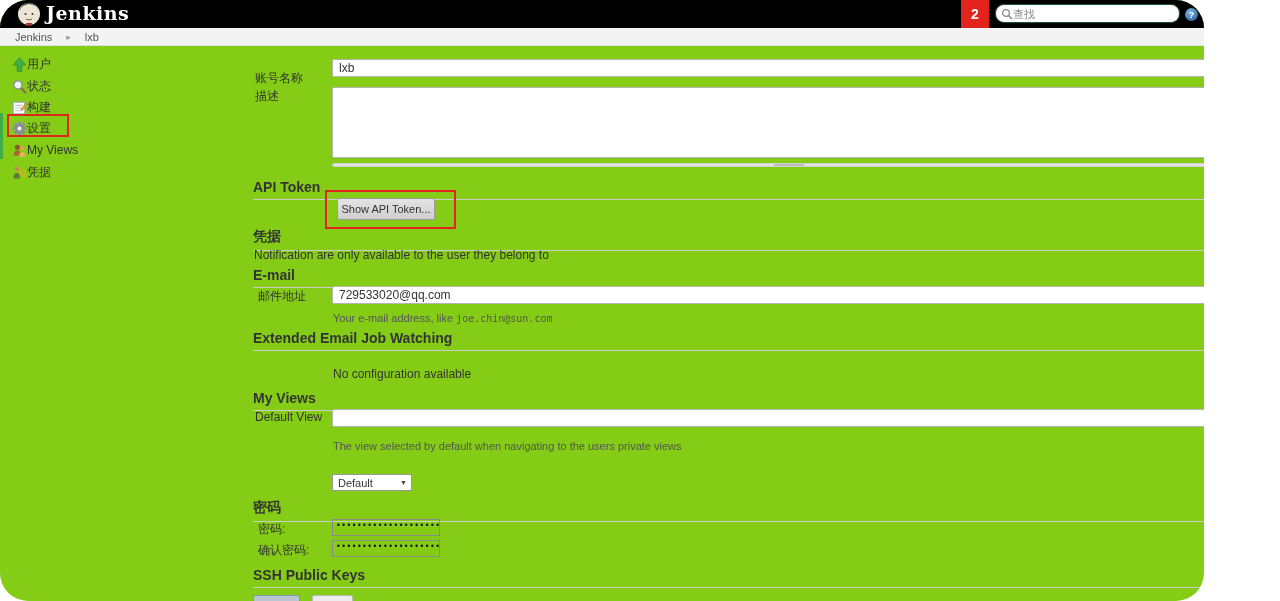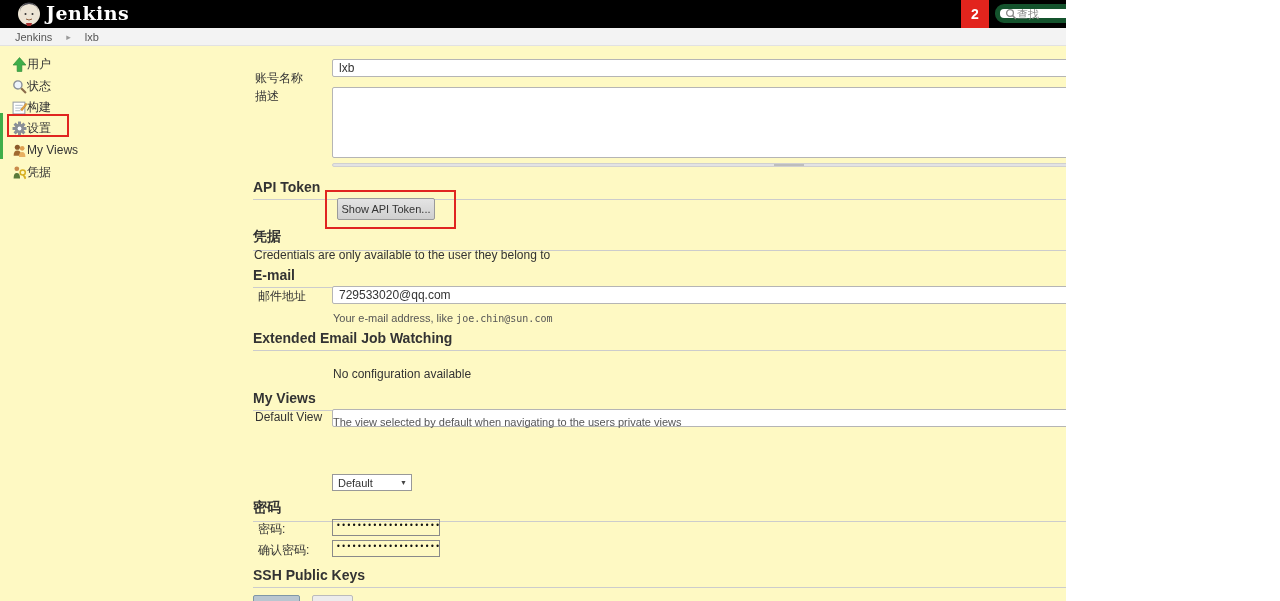--- a/index.html
+++ b/index.html
@@ -1,25 +1,25 @@
 <!DOCTYPE html>
 <html><head>
 <meta charset="utf-8">
 <style>
   * { margin:0; padding:0; box-sizing:border-box; }
   html,body { width:1280px; height:601px; }
   body { font-family:"Liberation Sans","DejaVu Sans",sans-serif; background:#fff; }
-  #screen { position:relative; width:1066px; height:601px; overflow:hidden; background:#fef9c3; }
+  #screen { position:relative; width:1204px; height:601px; overflow:hidden; background:#84cc16;border-radius:28px; }
 
   
   .topbar { position:absolute; left:0; top:0; width:1271px; height:28px; background:#000; }
   .logo { position:absolute; left:17px; top:2px; width:24px; height:24px; }
   .app-title { position:absolute; left:46px; top:2px; color:#fff; font-family:"DejaVu Serif","Liberation Serif",serif; font-weight:bold; font-size:19px; letter-spacing:0.5px; }
   .badge2 { position:absolute; left:961px; top:0; width:28px; height:28px; background:#e2241d; color:#fff; font-weight:bold; font-size:14px; display:flex; align-items:center; justify-content:center; }
-  .searchbox { position:absolute; left:995px; top:4px; width:185px; height:19px; background:#fff; border:5px solid #14532d; border-radius:9px; display:flex; align-items:center; padding-left:5px; }
+  .searchbox { position:absolute; left:995px; top:4px; width:185px; height:19px; background:#fff; border:1px solid #14532d; border-radius:9px; display:flex; align-items:center; padding-left:5px; }
   .searchbox input { border:none; outline:none; background:transparent; font-size:11px; width:150px; color:#333; }
   .searchbox input::placeholder { color:#888; }
   .help-circle { width:13px; height:13px; border-radius:50%; background:radial-gradient(circle at 35% 30%, #7fb2e0, #1f5b99); color:#fff; font-size:9px; font-weight:bold; display:inline-flex; align-items:center; justify-content:center; }
   .hdr-help { position:absolute; left:1185px; top:8px; }
   .hdr-user { position:absolute; left:1205px; top:8px; color:#fff; font-weight:bold; font-size:11px; }
   .hdr-logout { position:absolute; left:1233px; top:8px; color:#fff; font-weight:bold; font-size:11px; }
 
   
   .crumbbar { position:absolute; left:0; top:28px; width:1271px; height:18px; background:#f3f3f3; border-bottom:1px solid #e2e2e2; display:flex; align-items:center; font-size:11px; color:#555; }
   .crumbbar .crumb { margin-left:15px; cursor:pointer; }
@@ -163,36 +163,36 @@
   </svg>
   <div class="dragbar">
       <div class="grip"></div>
     </div>
 
   <div class="heading" style="top:179px;">API Token</div>
   <button class="btn-gray">Show API Token...</button>
   <div class="red-rect" style="left:325px; top:190px; width:131px; height:39px;"></div>
 
   <div class="heading" style="top:228px;">凭据</div>
-  <div class="note" style="left:254px; top:248px;">Credentials are only available to the user they belong to</div>
+  <div class="note" style="left:254px; top:248px;">Notification are only available to the user they belong to</div>
 
   <div class="heading" style="top:267px;">E-mail</div>
   <div class="lbl" style="left:258px; top:288px;">邮件地址</div>
   <input class="inp" style="left: 332px; top: 286px; width: 914px;" value="729533020@qq.com">
   <div class="helptxt" style="left:333px; top:312px;">
     <span>Your e-mail address, like </span><span class="mono">joe.chin@sun.com</span>
   </div>
 
   <div class="heading" style="top:330px;">Extended Email Job Watching</div>
   <div class="note" style="left:333px; top:367px;">No configuration available</div>
 
   <div class="heading" style="top:390px;">My Views</div>
   <div class="lbl" style="left:255px; top:410px;">Default View</div>
   <input class="inp" style="left: 332px; top: 409px; width: 914px;" value="">
-  <div class="helptxt" style="left:333px; top:416px;">The view selected by default when navigating to the users private views</div>
+  <div class="helptxt" style="left:333px; top:440px;">The view selected by default when navigating to the users private views</div>
 
   <div class="fake-select">
     <span>Default</span>
     <span class="arrow">▼</span>
   </div>
   <span class="help-circle pg-help" style="left:1248px; top:475px;">?</span>
 
   <div class="heading" style="top:499px;">密码</div>
   <div class="lbl" style="left:258px; top:521px;">密码:</div>
   <div class="pwd" style="top:519px;">••••••••••••••••••••••••••••••••••</div>

